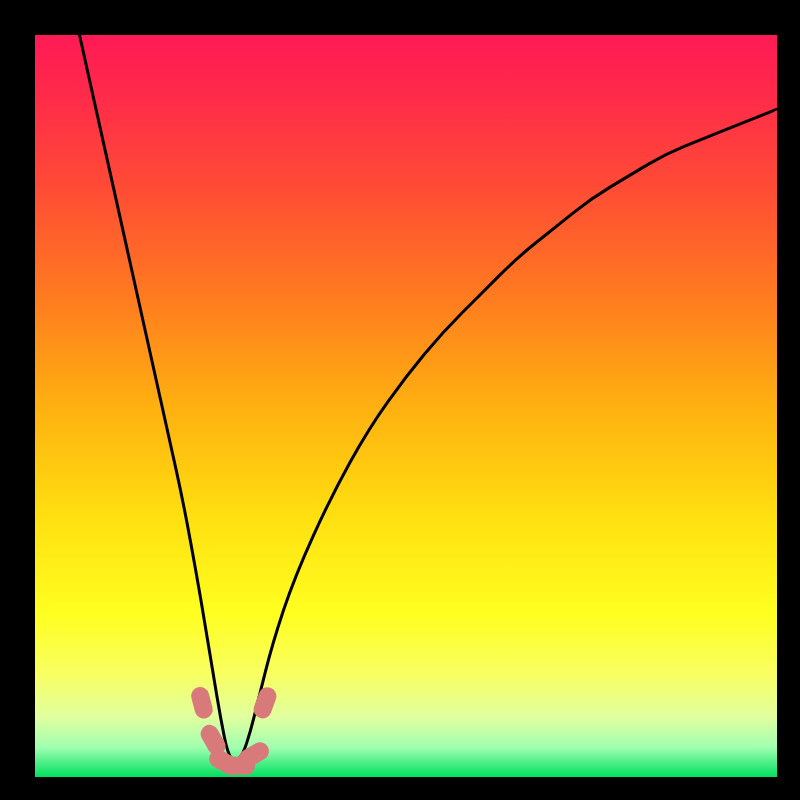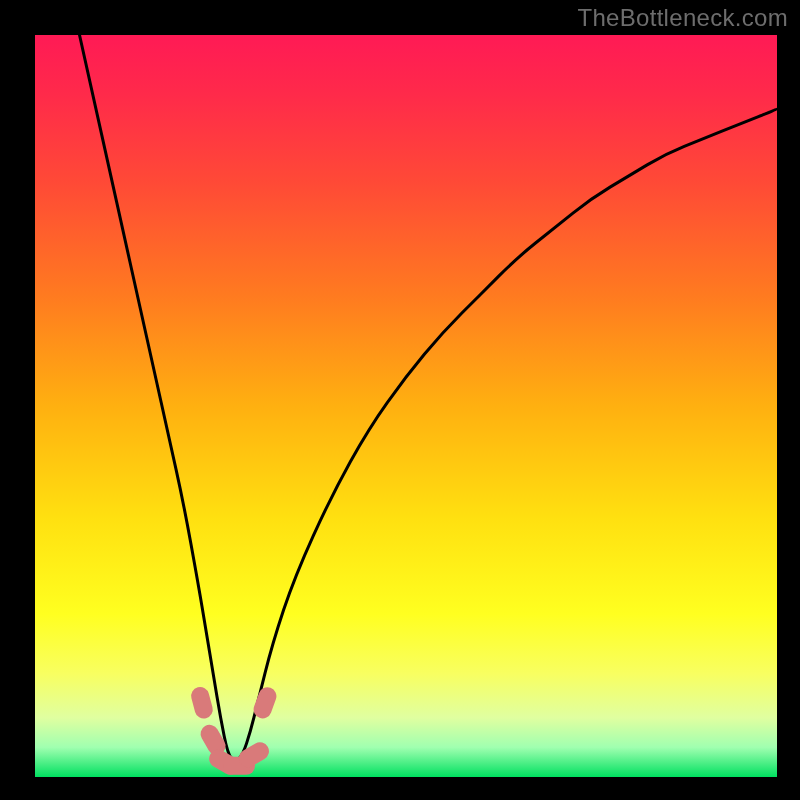--- a/index.html
+++ b/index.html
@@ -30,21 +30,20 @@
   svg.plot {
     position: absolute;
     top: 0;
     left: 0;
   }
 </style>
 </head>
 <body>
 
 <div class="frame">
-  <div class="watermark">TheBottleneck.com</div>
 
   <svg class="plot" width="800" height="800" viewBox="0 0 800 800">
     <defs>
       <linearGradient id="bgGrad" x1="0" y1="0" x2="0" y2="1">
           <stop offset="0%" stop-color="#ff1a55"></stop>
           <stop offset="8%" stop-color="#ff2a4a"></stop>
           <stop offset="20%" stop-color="#ff4a36"></stop>
           <stop offset="35%" stop-color="#ff7a20"></stop>
           <stop offset="50%" stop-color="#ffb010"></stop>
           <stop offset="65%" stop-color="#ffe010"></stop>

